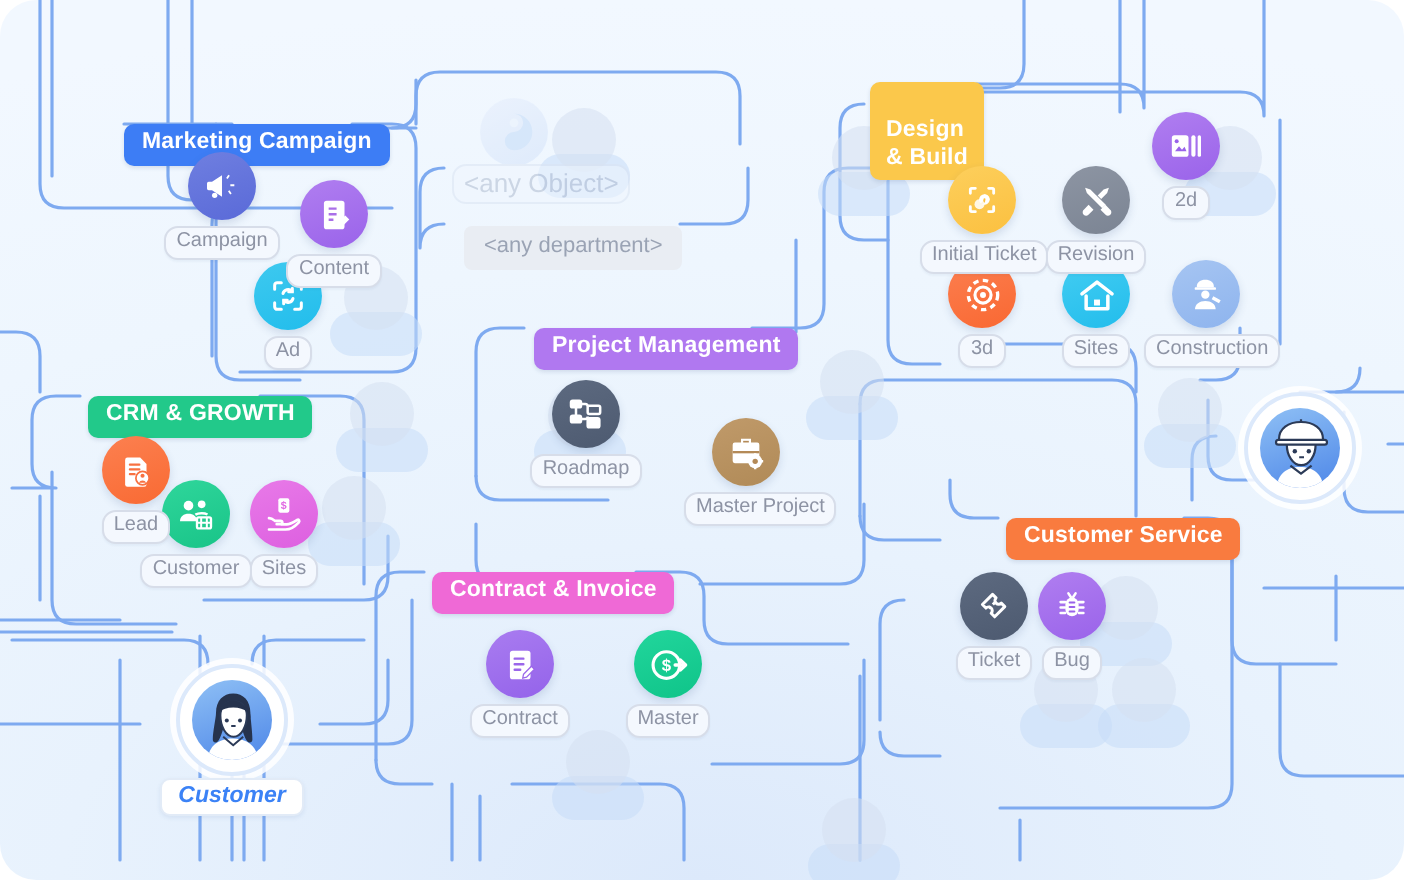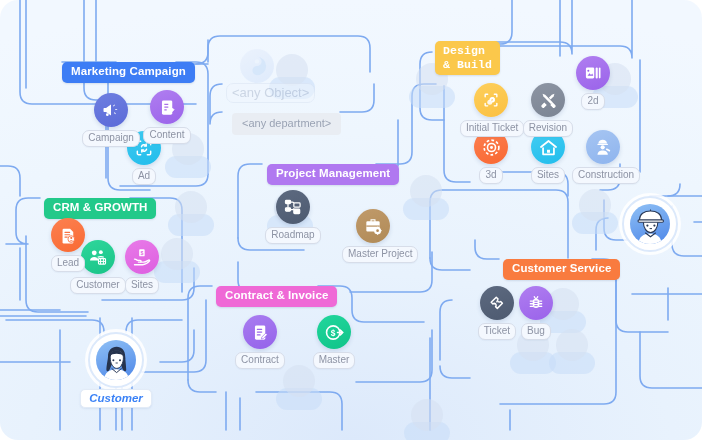--- a/index.html
+++ b/index.html
@@ -34,21 +34,21 @@
     color:#fff;
     font-size:11.5px;
     font-weight:700;
     letter-spacing:.1px;
     padding:3px 9px 4px;
     border-radius:5px;
     white-space:nowrap;
     line-height:1.18;
     box-shadow:0 1px 2px rgba(40,70,120,.14);
   }
-  .glabel.two-line{padding:3px 8px 4px;font-family:Liberation Mono, monospace;}
+  .glabel.two-line{padding:18px 8px 4px;}
 
   
   .node{position:absolute;width:62px;text-align:center;}
   .node .disc{
     width:34px;height:34px;margin:0 auto;border-radius:50%;
     display:flex;align-items:center;justify-content:center;
     box-shadow:0 2px 4px rgba(50,80,130,.16);
     position:relative;z-index:2;
   }
   .node .disc svg{display:block;}
@@ -308,21 +308,21 @@
       <div class="glabel two-line" style="left: 435px; top: 41px; background: rgb(251, 200, 75);">
         <div>Design</div>
         <div>&amp; Build</div>
       </div>
       <div class="glabel" style="left: 503px; top: 259px; background: rgb(249, 123, 63);">
         <div>Customer Service</div>
       </div>
     </div>
 
   <div id="nodes">
-      <div class="node" style="left: 80px; top: 93px; text-align: center;"><div class="disc" style="background: linear-gradient(160deg, rgb(111, 127, 224) 0%, rgb(90, 106, 216) 100%);">
+      <div class="node" style="left: 80px; top: 76px; text-align: center;"><div class="disc" style="background: linear-gradient(160deg, rgb(111, 127, 224) 0%, rgb(90, 106, 216) 100%);">
           <svg width="20" height="20" viewBox="0 0 24 24" fill="#fff">
             <path d="M3 10.5v3a1 1 0 0 0 1 1h2l6 4V5.5l-6 4H4a1 1 0 0 0-1 1z"></path>
             <path d="M14.5 7.2l1.3-1.9.9.6-1.3 1.9zM17 11h2.4v1.1H17zM15.6 15.2l1.3 1.9.9-.6-1.3-1.9z"></path>
             <circle cx="7.6" cy="17.6" r="1.6"></circle>
           </svg>
         </div><span class="cap">Campaign</span></div>
       <div class="node" style="left: 136px; top: 90px;"><div class="disc" style="background: linear-gradient(160deg, rgb(176, 126, 240) 0%, rgb(154, 99, 234) 100%);">
           <svg width="19" height="19" viewBox="0 0 24 24" fill="none" stroke="#fff" stroke-width="1.7">
             <rect x="5" y="3" width="13" height="18" rx="1.8" fill="#fff" stroke="none"></rect>
             <path d="M8 8h5M8 11.5h5M8 15h3" stroke="#a96fe8" stroke-width="1.5"></path>

